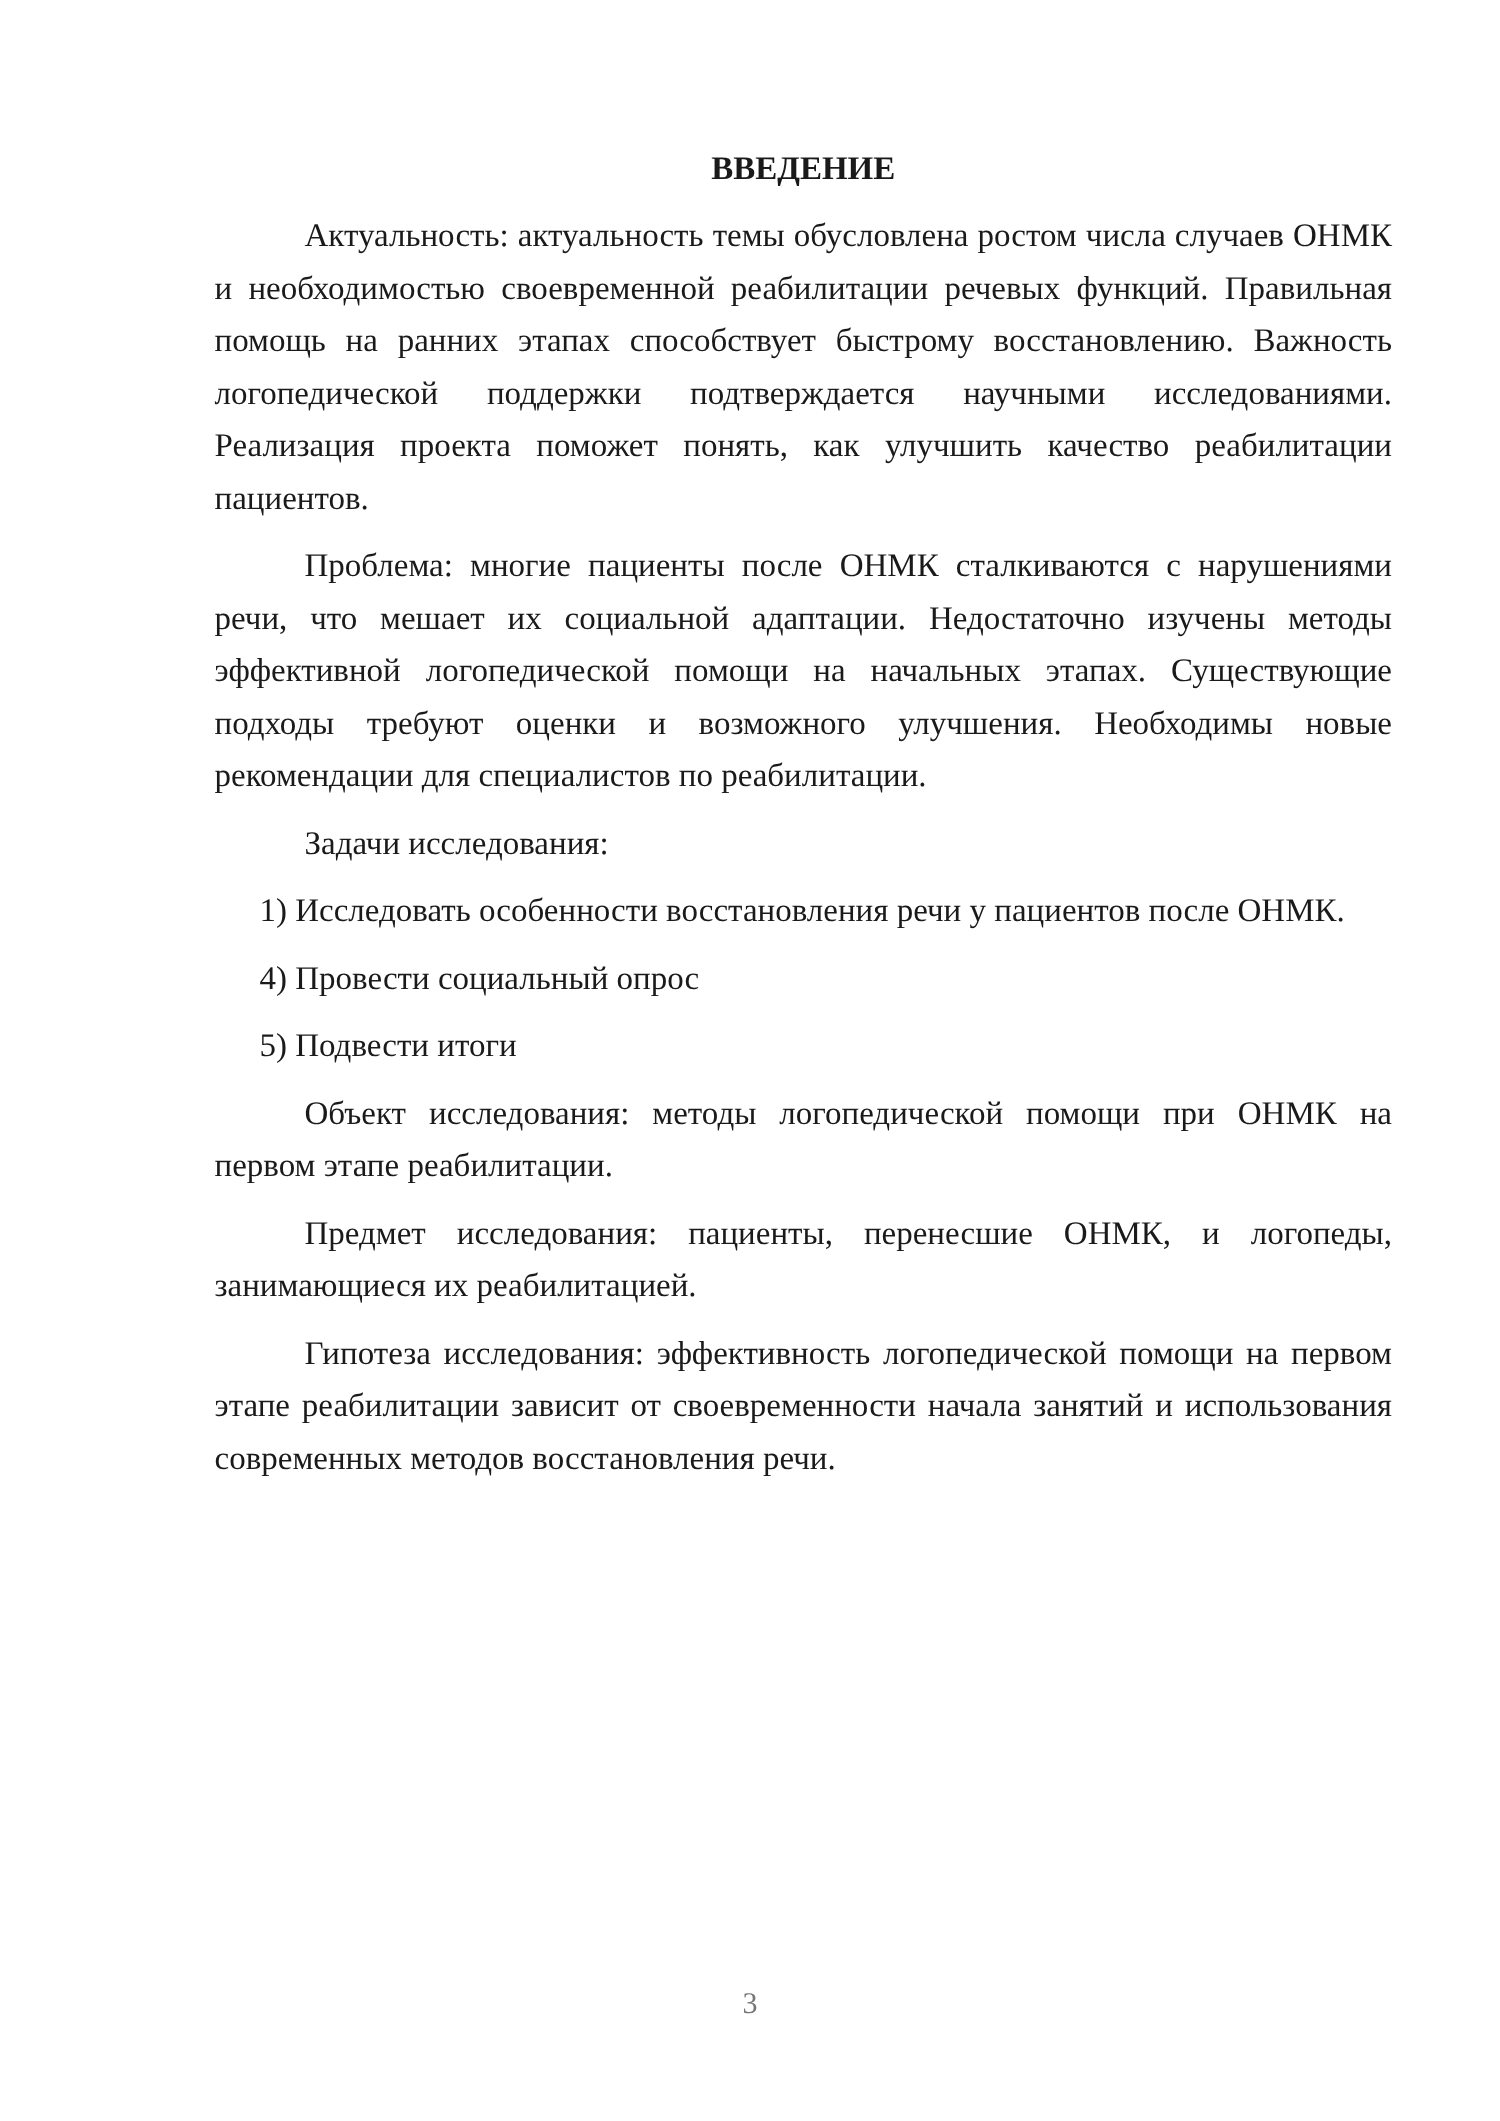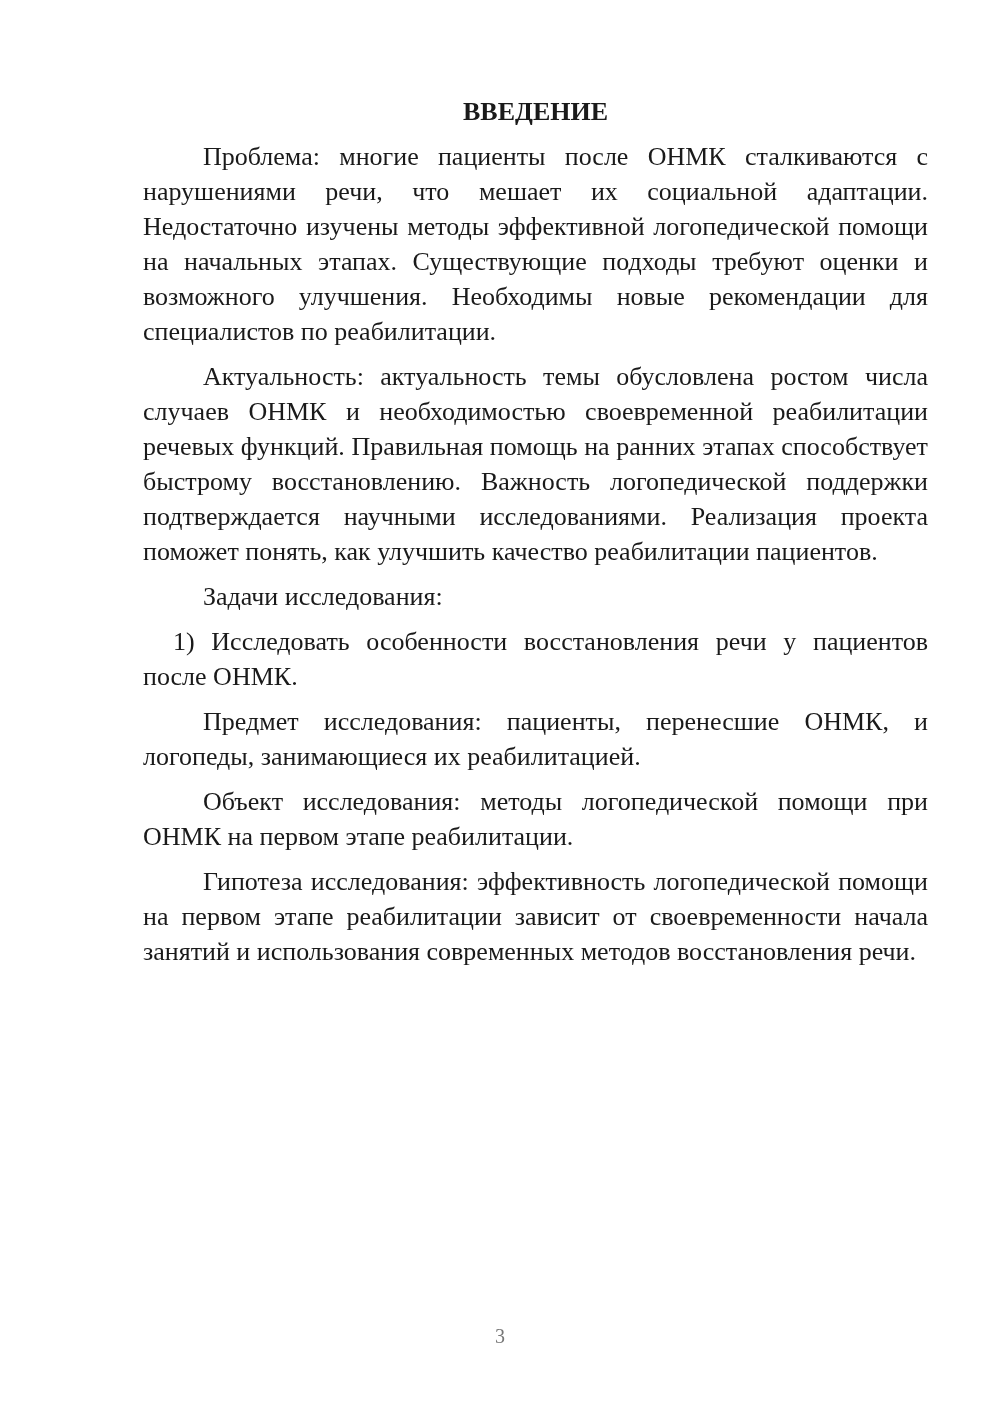--- a/index.html
+++ b/index.html
@@ -1,37 +1,39 @@
 <!DOCTYPE html>
 <html><head>
 <meta charset="utf-8">
 <style>
   html, body { margin:0; padding:0; background:#ffffff; }
   body { width:1000px; height:1414px; position:relative; overflow:hidden; }
   .page {
     position:absolute; left:143px; top:94px; width:785px;
     font-family:"Liberation Serif", "DejaVu Serif", serif;
-    font-size:26px; line-height:35px; color:#1a1a1a;
+    font-size:22px; line-height:35px; color:#1a1a1a;
   }
   .title { text-align:center; font-weight:bold; margin:0 0 10px 0; line-height:35px; }
   .para { text-align:justify; text-indent:60px; margin:0 0 10px 0; }
   .task { text-align:justify; text-indent:30px; margin:0 0 10px 0; }
   .plain-ind { text-indent:60px; margin:0 0 10px 0; }
   .page-num {
     position:absolute; left:0; width:1000px; top:1325px; text-align:center;
     font-family:"Liberation Serif", serif; font-size:20px; color:#777;
   }
 </style>
 </head>
 <body>
 
 <div class="page">
   <div class="title">ВВЕДЕНИЕ</div>
+  <p class="para">Актуальность: актуальность темы обусловлена ростом числа случаев ОНМК и необходимостью своевременной реабилитации речевых функций. Правильная помощь на ранних этапах способствует быстрому восстановлению. Важность логопедической поддержки подтверждается научными исследованиями. Реализация проекта поможет понять, как улучшить качество реабилитации пациентов.</p>
   <p class="para">Проблема: многие пациенты после ОНМК сталкиваются с нарушениями речи, что мешает их социальной адаптации. Недостаточно изучены методы эффективной логопедической помощи на начальных этапах. Существующие подходы требуют оценки и возможного улучшения. Необходимы новые рекомендации для специалистов по реабилитации.</p>
-  <p class="para">Актуальность: актуальность темы обусловлена ростом числа случаев ОНМК и необходимостью своевременной реабилитации речевых функций. Правильная помощь на ранних этапах способствует быстрому восстановлению. Важность логопедической поддержки подтверждается научными исследованиями. Реализация проекта поможет понять, как улучшить качество реабилитации пациентов.</p>
   <p class="plain-ind">Задачи исследования:</p>
   <p class="task">1) Исследовать особенности восстановления речи у пациентов после ОНМК.</p>
+  <p class="task">4) Провести социальный опрос</p>
+  <p class="task">5) Подвести итоги</p>
+  <p class="para">Объект исследования: методы логопедической помощи при ОНМК на первом этапе реабилитации.</p>
   <p class="para">Предмет исследования: пациенты, перенесшие ОНМК, и логопеды, занимающиеся их реабилитацией.</p>
-  <p class="para">Объект исследования: методы логопедической помощи при ОНМК на первом этапе реабилитации.</p>
   <p class="para">Гипотеза исследования: эффективность логопедической помощи на первом этапе реабилитации зависит от своевременности начала занятий и использования современных методов восстановления речи.</p>
 </div>
 
 <div class="page-num">3</div>
 
 </body></html>

